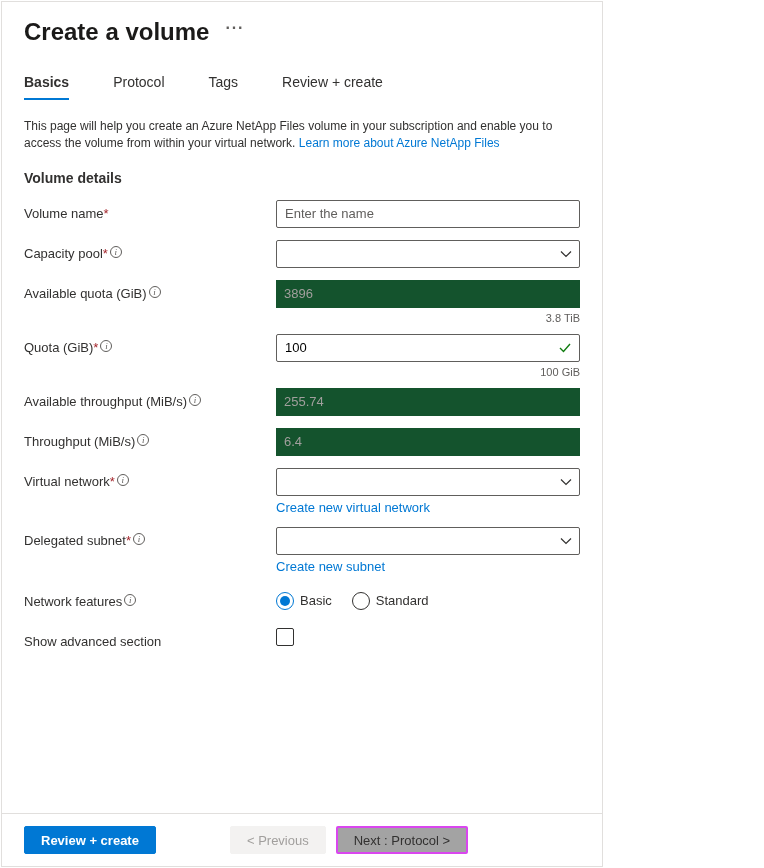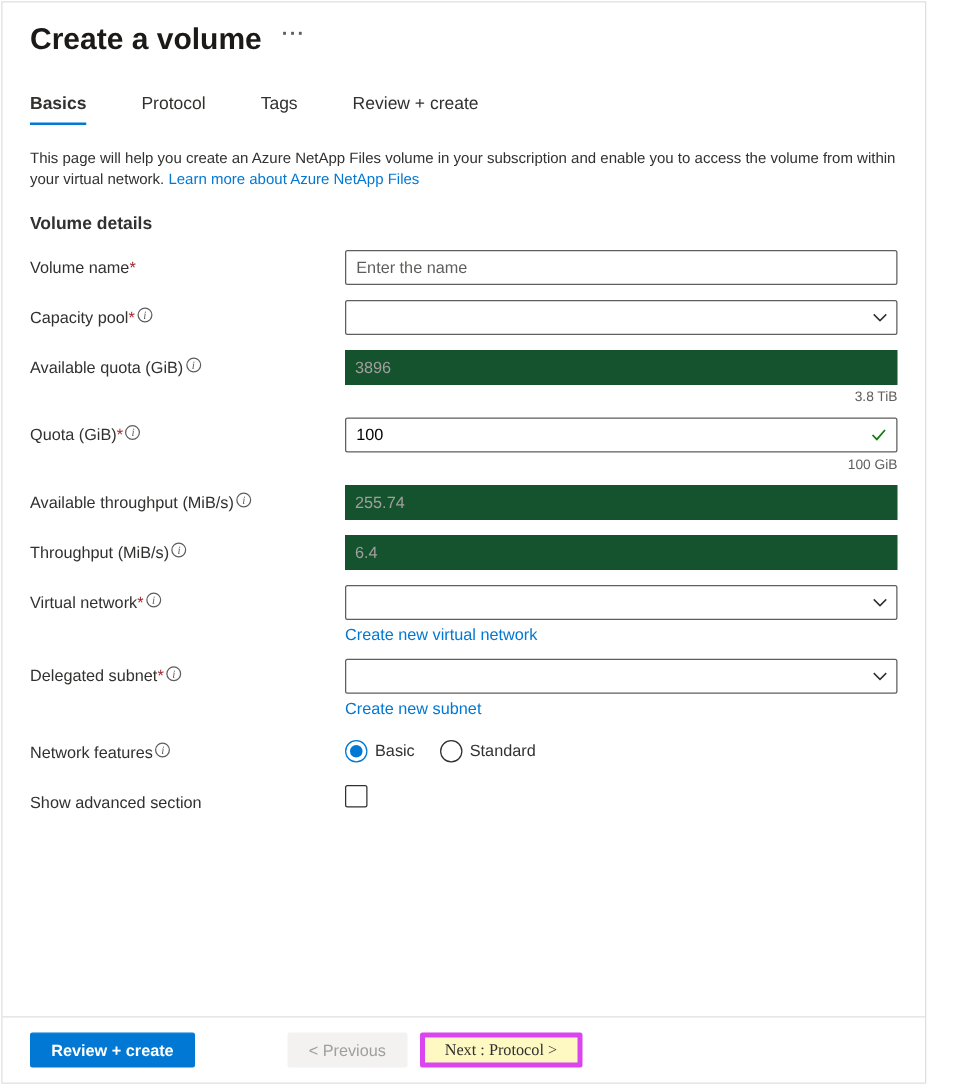--- a/index.html
+++ b/index.html
@@ -8,21 +8,21 @@
     font-family: "Segoe UI", -apple-system, sans-serif;
     font-size: 13px;
     color: #323130;
     width: 764px;
     height: 868px;
     position: relative;
     background: #fff;
   }
   .panel {
     border: 1px solid #e1dfdd;
-    width: 740px;
+    width: 602px;
     height: 866px;
     margin: 1px;
     position: relative;
     display: flex;
     flex-direction: column;
   }
   .content {
     padding: 16px 22px 0 22px;
     flex: 1;
     overflow: hidden;
@@ -221,24 +221,23 @@
     min-width: 130px;
   }
   .btn-disabled {
     background: #f3f2f1;
     color: #a19f9d;
     border: 1px solid #f3f2f1;
     cursor: default;
     text-align: right;
   }
   .btn-secondary {
-    background: #fef9c3;
-    color: #323130;
-    border: 4px solid #d946ef;
-    font-family: Liberation Serif, serif;
+    background: #a3a3a3;
+    color: #323130;
+    border: 2px solid #d946ef;
   }
   .footer-gap { width: 54px; }
 </style>
 </head>
 <body>
 
 <div class="panel">
   <div class="content">
     <div class="header">
       <h1 class="title">Create a volume</h1>

